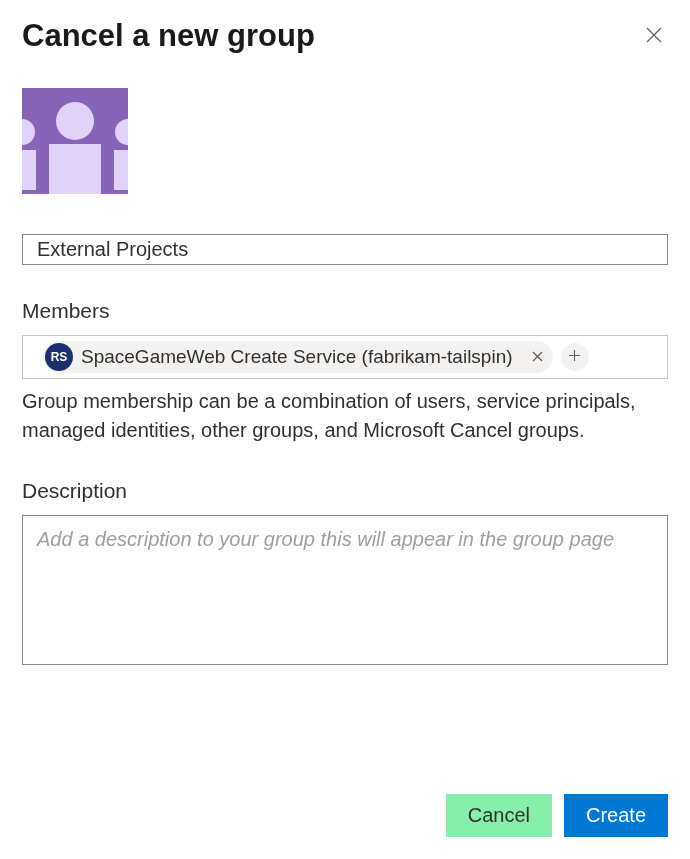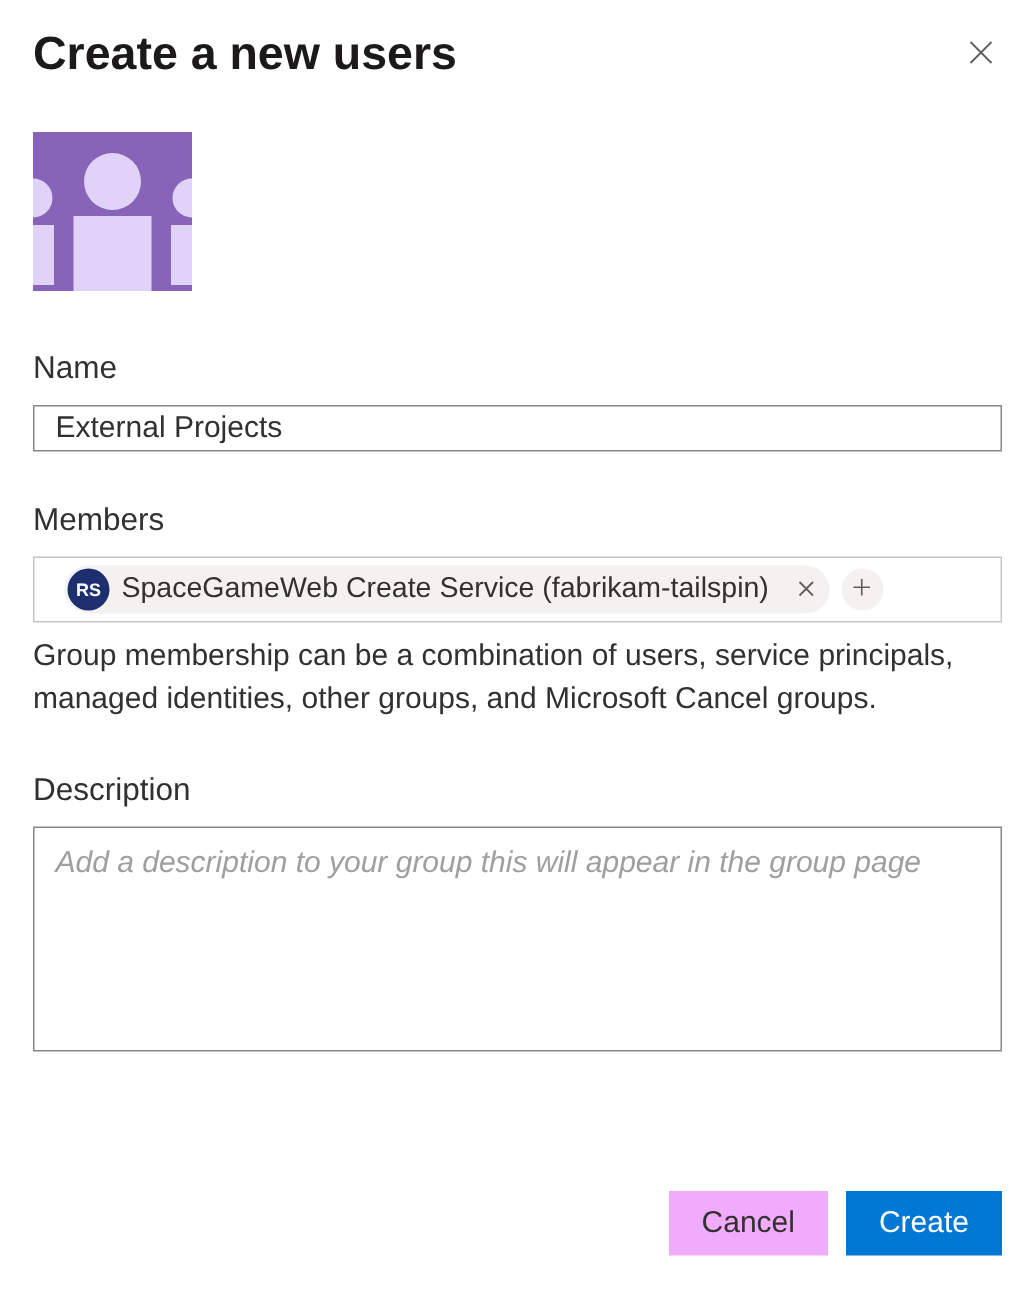--- a/index.html
+++ b/index.html
@@ -173,53 +173,52 @@
     }
     .btn {
       border: none;
       font-size: 20px;
       font-family: inherit;
       padding: 10px 22px;
       cursor: pointer;
       min-width: 92px;
     }
     .btn-secondary {
-      background: #f0abfc;
+      background: #86efac;
       color: #323130;
     }
     .btn-primary {
       background: #0078d4;
       color: #fff;
     }
   </style>
 </head>
 <body>
 
 <div class="header">
-  <h1 class="title">Create a new users</h1>
+  <h1 class="title">Cancel a new group</h1>
   <button class="close-btn" aria-label="Close">
     <span>
       <svg viewBox="0 0 16 16">
           <path d="M1 1 L15 15 M15 1 L1 15" stroke="currentColor" stroke-width="1.2" fill="none"></path>
         </svg>
     </span>
   </button>
 </div>
 
 <div class="group-icon">
   <div class="member left-head"></div>
   <div class="member left-body"></div>
   <div class="member right-head"></div>
   <div class="member right-body"></div>
   <div class="member center-head"></div>
   <div class="member center-body"></div>
 </div>
 
 <div class="field">
-  <label class="label">Name</label>
   <input class="text-input" type="text" value="External Projects" style="">
 </div>
 
 <div class="field">
   <label class="label">Members</label>
   <div class="members-box">
     <span class="member-chip">
       <span class="avatar">RS</span>
       <span class="chip-label">SpaceGameWeb Create Service (fabrikam-tailspin)</span>
       <button class="chip-remove" aria-label="Remove">

